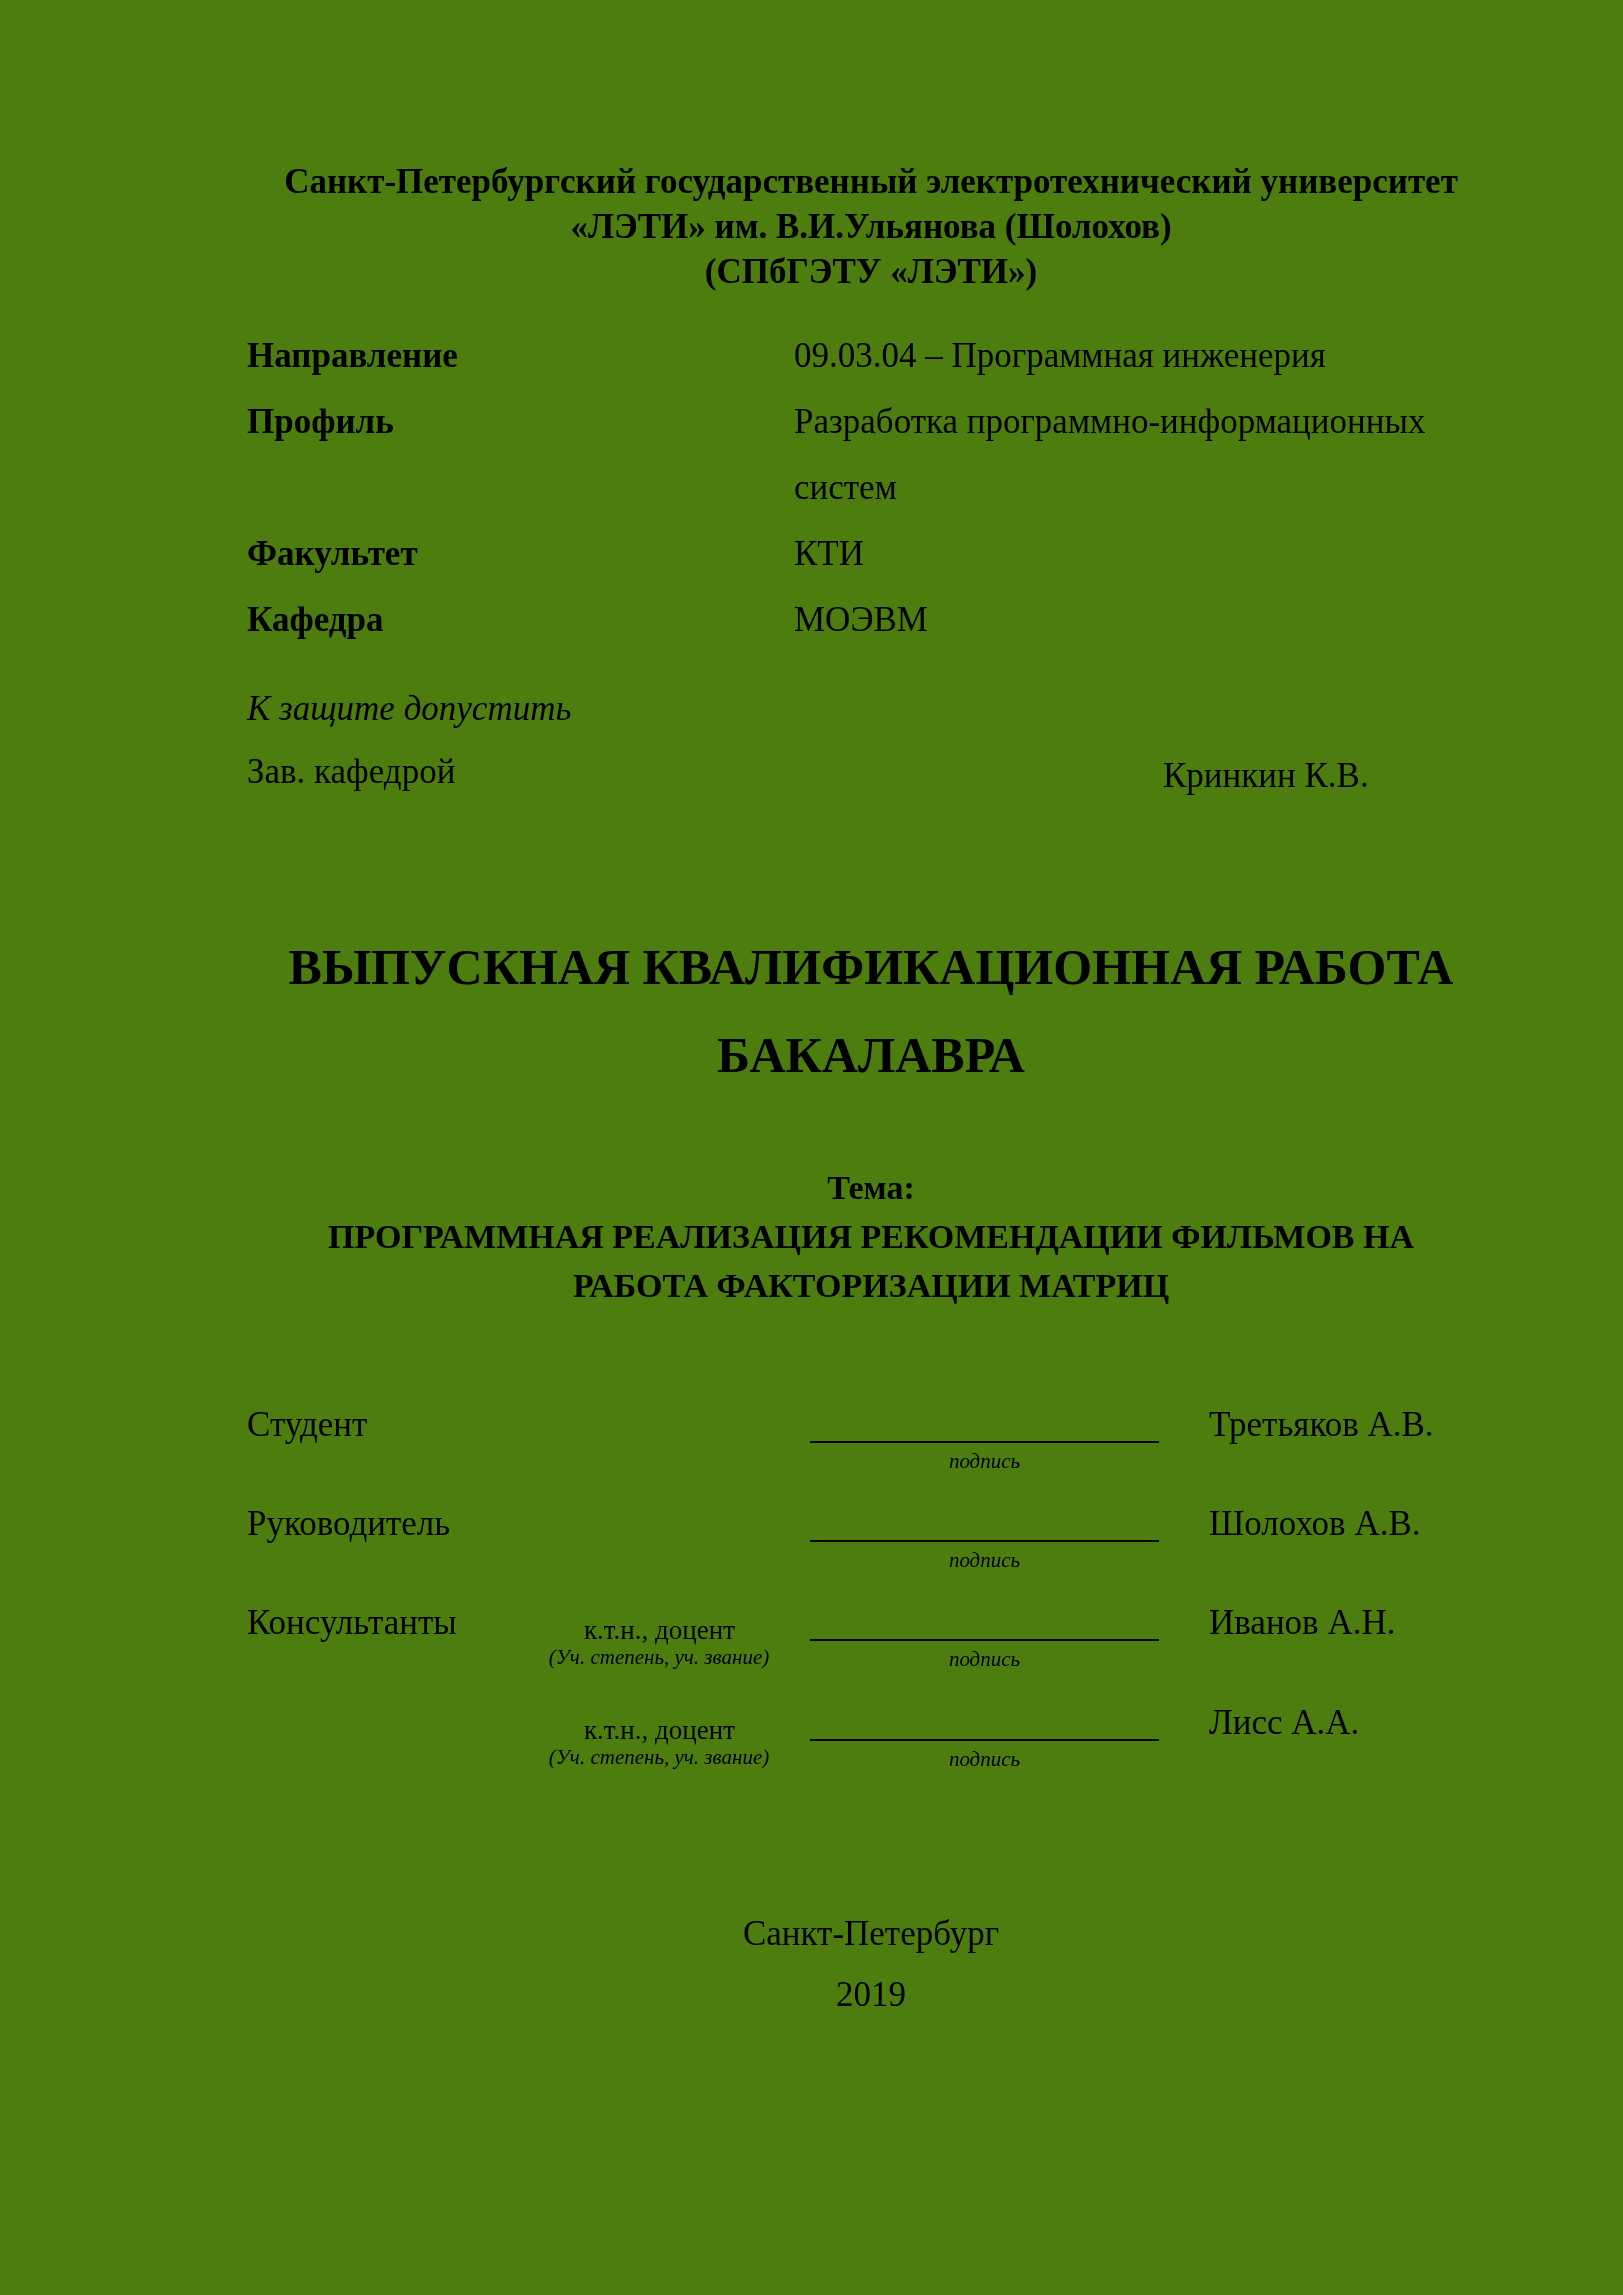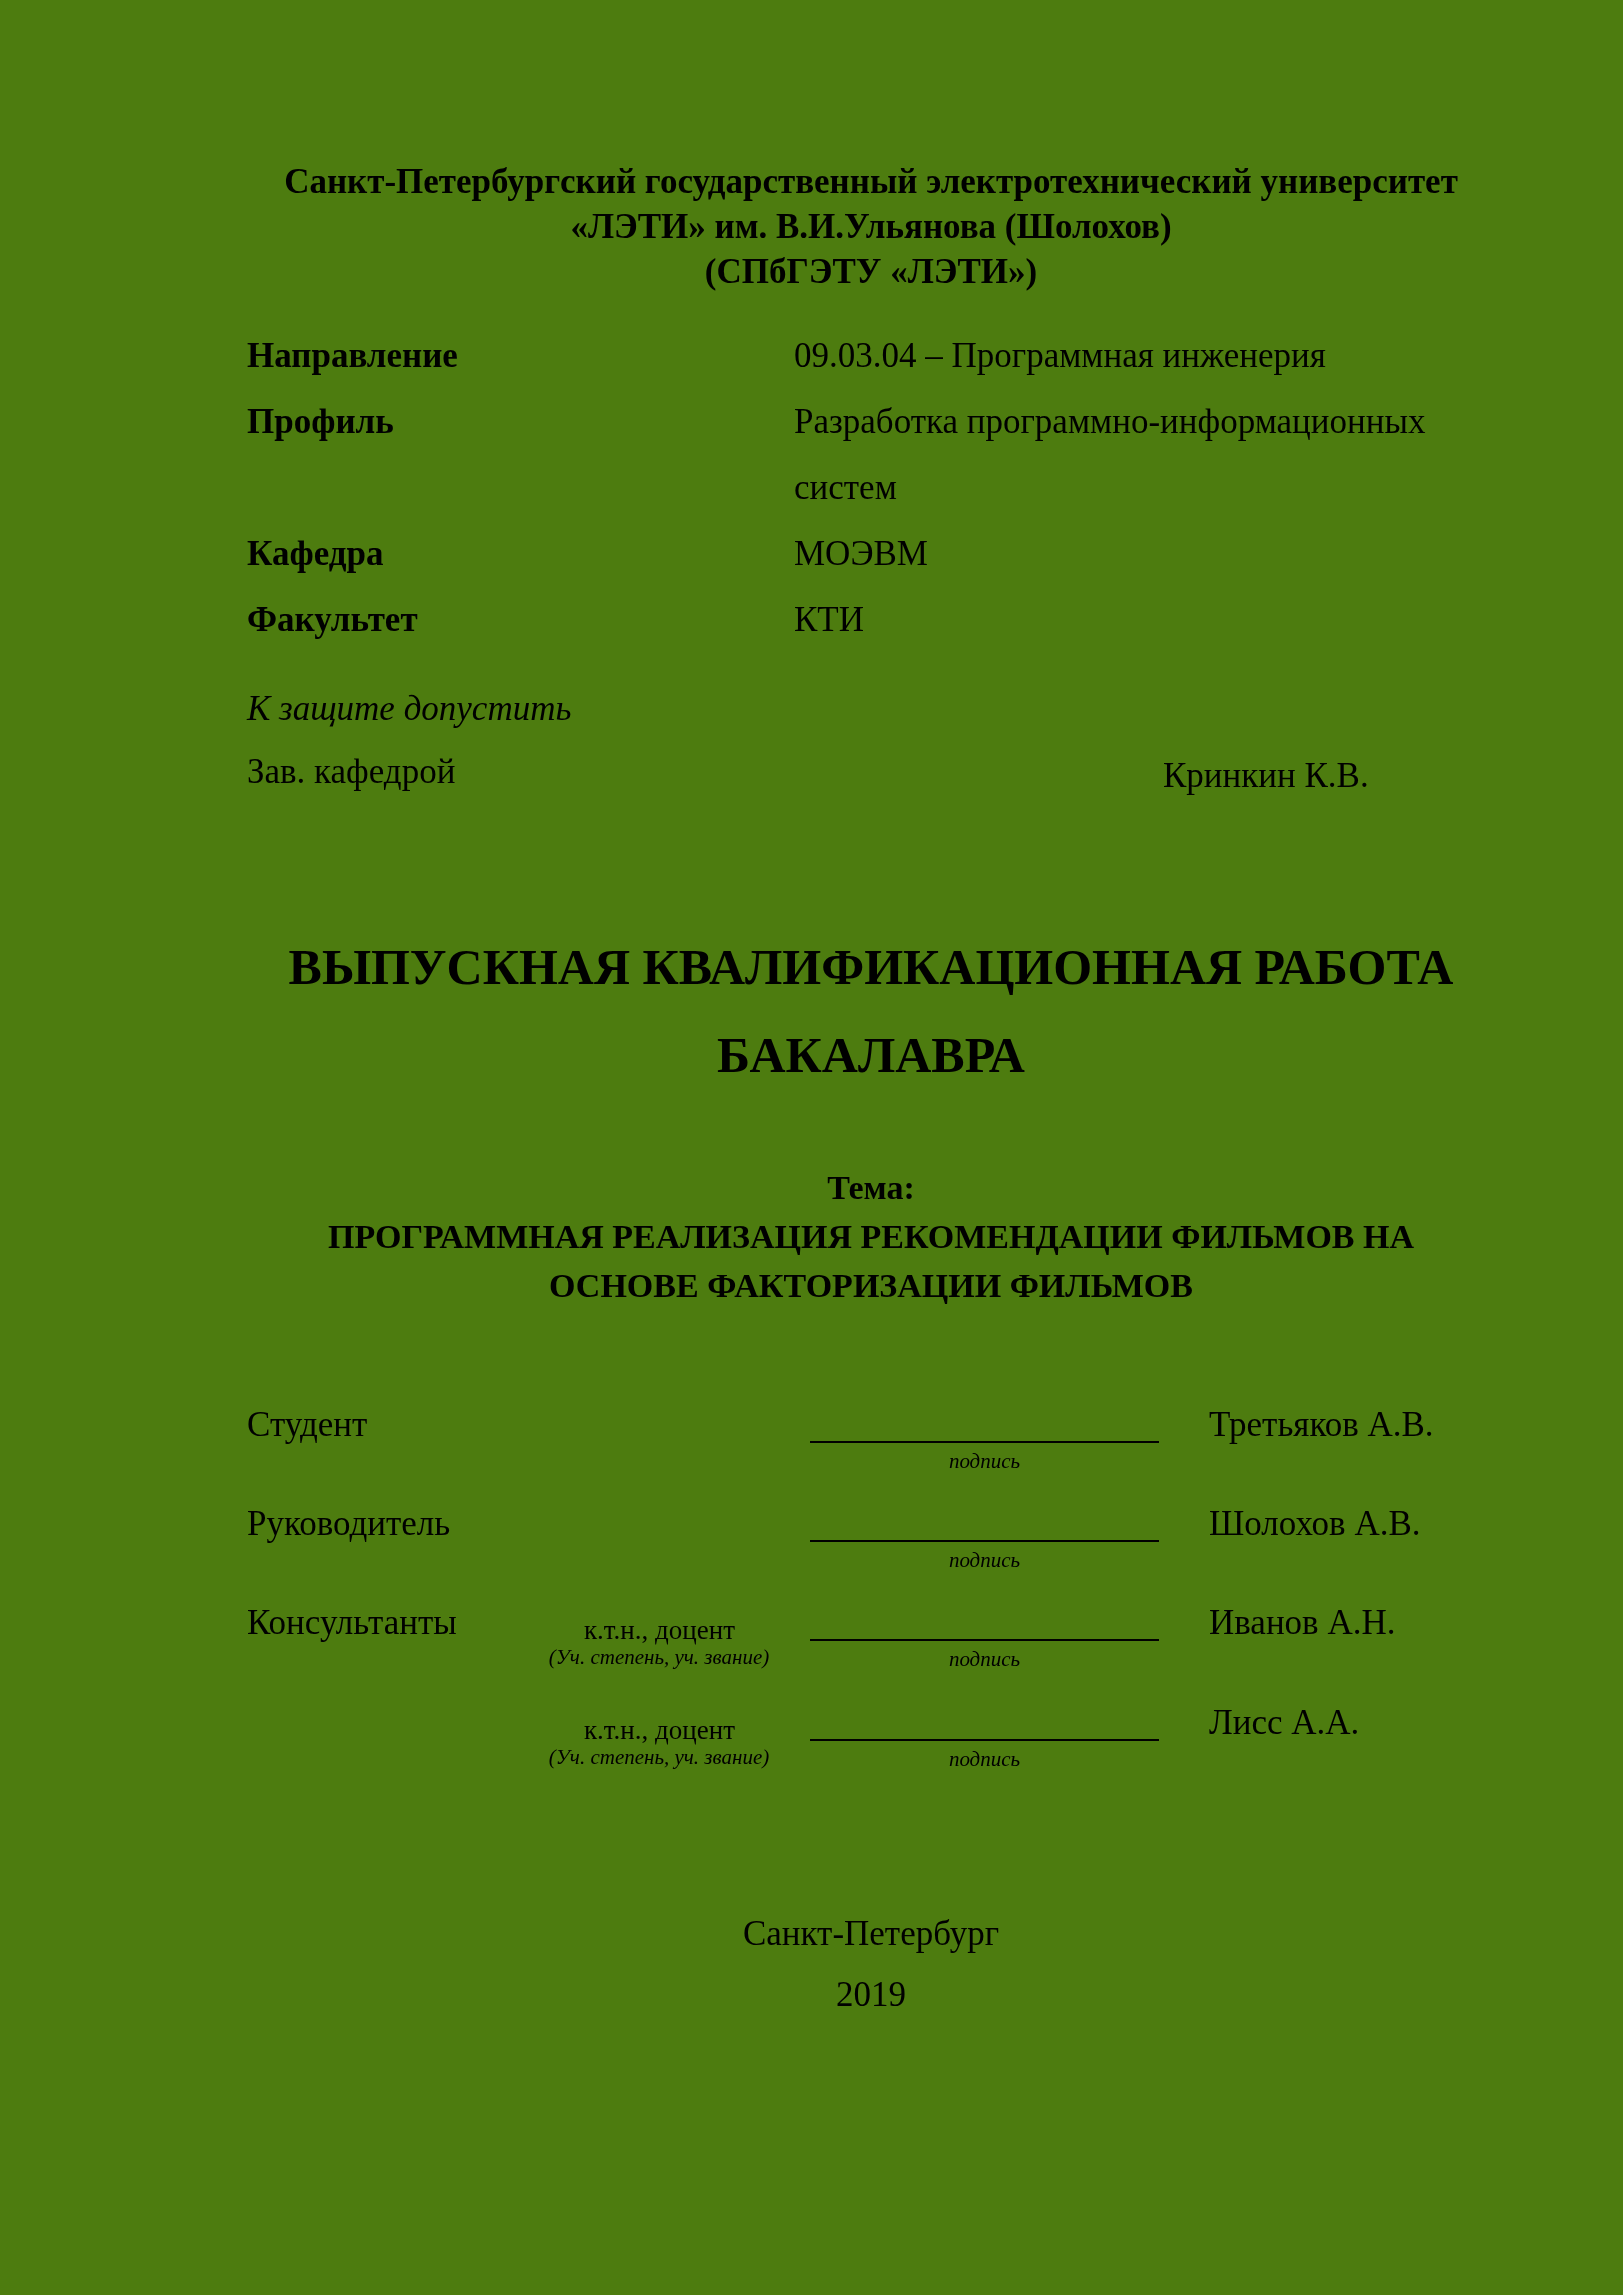--- a/index.html
+++ b/index.html
@@ -98,46 +98,46 @@
     <div class="info-row">
       <div class="info-label">Направление</div>
       <div class="info-value">09.03.04 – Программная инженерия</div>
     </div>
     <div class="info-row">
       <div class="info-label">Профиль</div>
       <div class="info-value">Разработка программно-информационных
 систем</div>
     </div>
     <div class="info-row">
+      <div class="info-label">Факультет</div>
+      <div class="info-value">КТИ</div>
+    </div>
+    <div class="info-row">
       <div class="info-label">Кафедра</div>
       <div class="info-value">МОЭВМ</div>
-    </div>
-    <div class="info-row">
-      <div class="info-label">Факультет</div>
-      <div class="info-value">КТИ</div>
     </div>
   </div>
 
   <div class="admission">
     <div class="admission-statement">К защите допустить</div>
     <div class="admission-row">
       <span>Зав. кафедрой</span>
       <span class="admission-name">Кринкин К.В.</span>
     </div>
   </div>
 
   <div class="work-title">
     <div>ВЫПУСКНАЯ КВАЛИФИКАЦИОННАЯ РАБОТА</div>
     <div>БАКАЛАВРА</div>
   </div>
 
   <div class="topic">
     <div>Тема:</div>
     <div>ПРОГРАММНАЯ РЕАЛИЗАЦИЯ РЕКОМЕНДАЦИИ ФИЛЬМОВ НА</div>
-    <div>ОСНОВЕ ФАКТОРИЗАЦИИ ФИЛЬМОВ</div>
+    <div>РАБОТА ФАКТОРИЗАЦИИ МАТРИЦ</div>
   </div>
 
   <div class="sig-row sig-row-student">
     <div class="sig-role">Студент</div>
     <div class="sig-line"></div>
     <div class="sig-caption">подпись</div>
     <div class="sig-name">Третьяков А.В.</div>
   </div>
 
   <div class="sig-row sig-row-supervisor">

